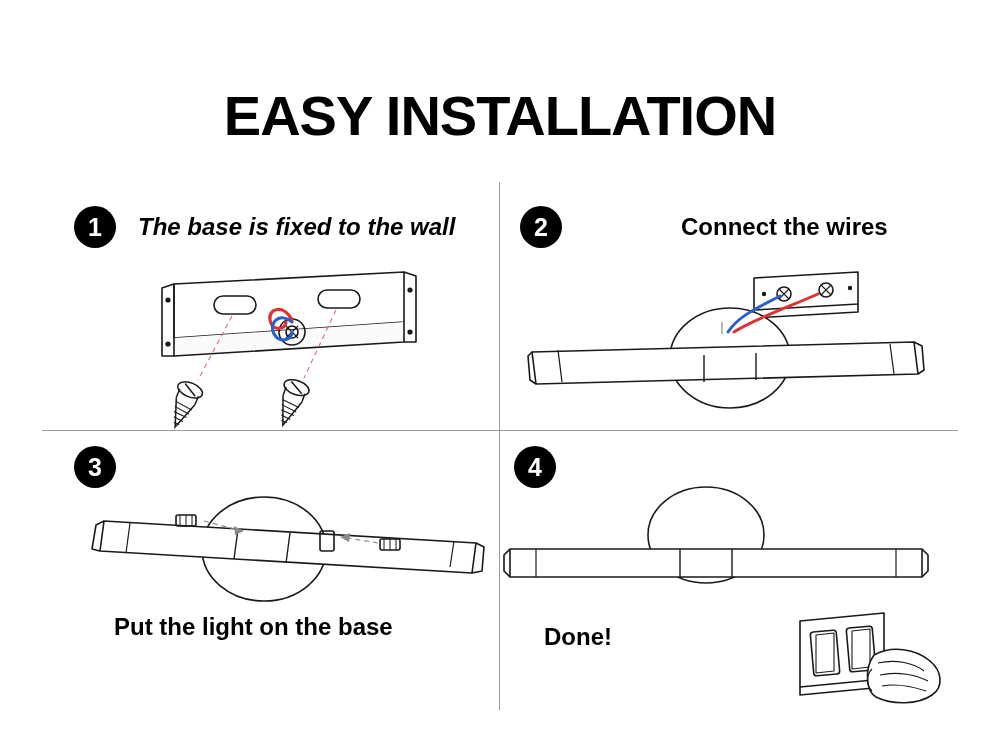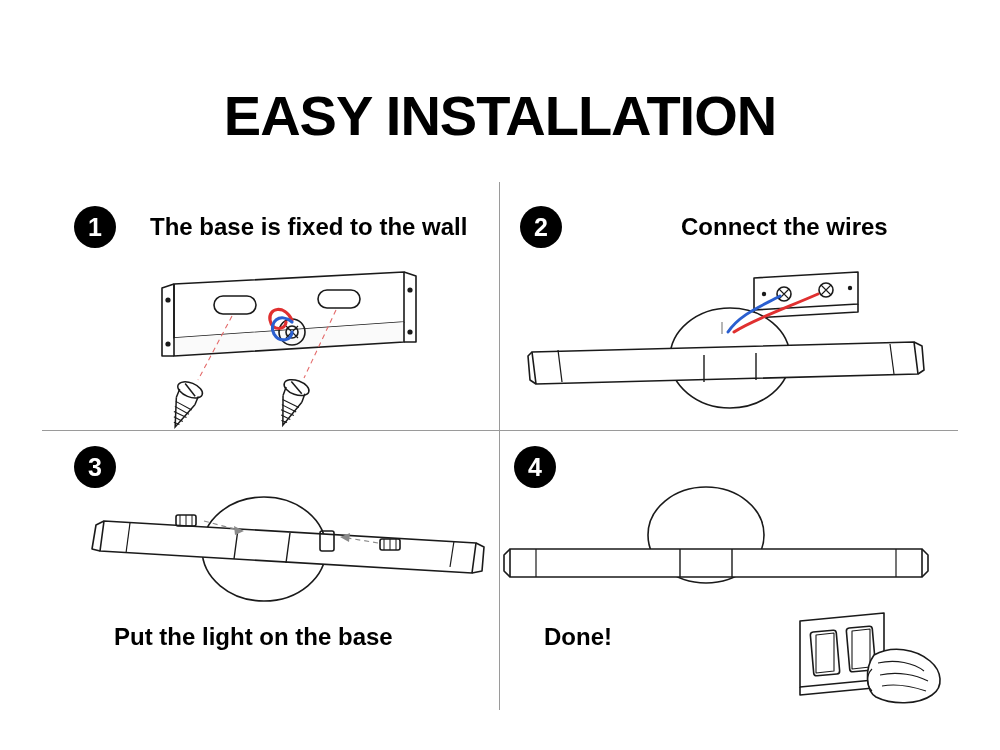--- a/index.html
+++ b/index.html
@@ -100,21 +100,21 @@
 
   <div class="title">EASY INSTALLATION</div>
 
   <div class="v-divider"></div>
   <div class="h-divider"></div>
 
   <div class="panel" id="panel-1">
 
     <div class="step-head" style="left:32px; top:24px;">
       <div class="badge">1</div>
-      <div class="step-text" style="margin-left:34px;">The base is fixed to the wall</div>
+      <div class="step-text" style="margin-left:22px;font-style:italic;">The base is fixed to the wall</div>
     </div>
 
     <svg class="art" style="left:110px; top:78px;" width="290" height="170" viewBox="0 0 290 170">
       <g fill="none" stroke="#1a1a1a" stroke-width="1.6" stroke-linejoin="round">
 
         <path d="M22 24 L252 12 L252 62 L22 78 Z" fill="#ffffff"></path>
         <path d="M22 78 L22 96 L252 82 L252 62" fill="#fafafa"></path>
         <path d="M22 24 L22 78"></path>
 
         <path d="M22 24 L10 28 L10 96 L22 96"></path>
@@ -229,21 +229,21 @@
       <g stroke="#8a8a8a" stroke-width="1.2" fill="none" stroke-dasharray="5 4">
         <path d="M158 48 L196 58"></path>
         <path d="M332 70 L296 64"></path>
       </g>
       <g fill="#8a8a8a" stroke="none">
         <path d="M198 58 L188 53 L189 62 Z"></path>
         <path d="M294 64 L304 60 L303 69 Z"></path>
       </g>
     </svg>
 
-    <div class="caption" style="left:72px; top:192px;text-align:center;">Put the light on the base</div>
+    <div class="caption" style="left:72px; top:182px;text-align:center;">Put the light on the base</div>
   </div>
 
   <div class="panel" id="panel-4">
 
     <div class="step-head" style="left:14px; top:15px;">
       <div class="badge">4</div>
     </div>
 
     <svg class="art" style="left:0px; top:42px;" width="458" height="240" viewBox="0 0 458 240">
       <g fill="none" stroke="#1a1a1a" stroke-width="1.6" stroke-linejoin="round">

